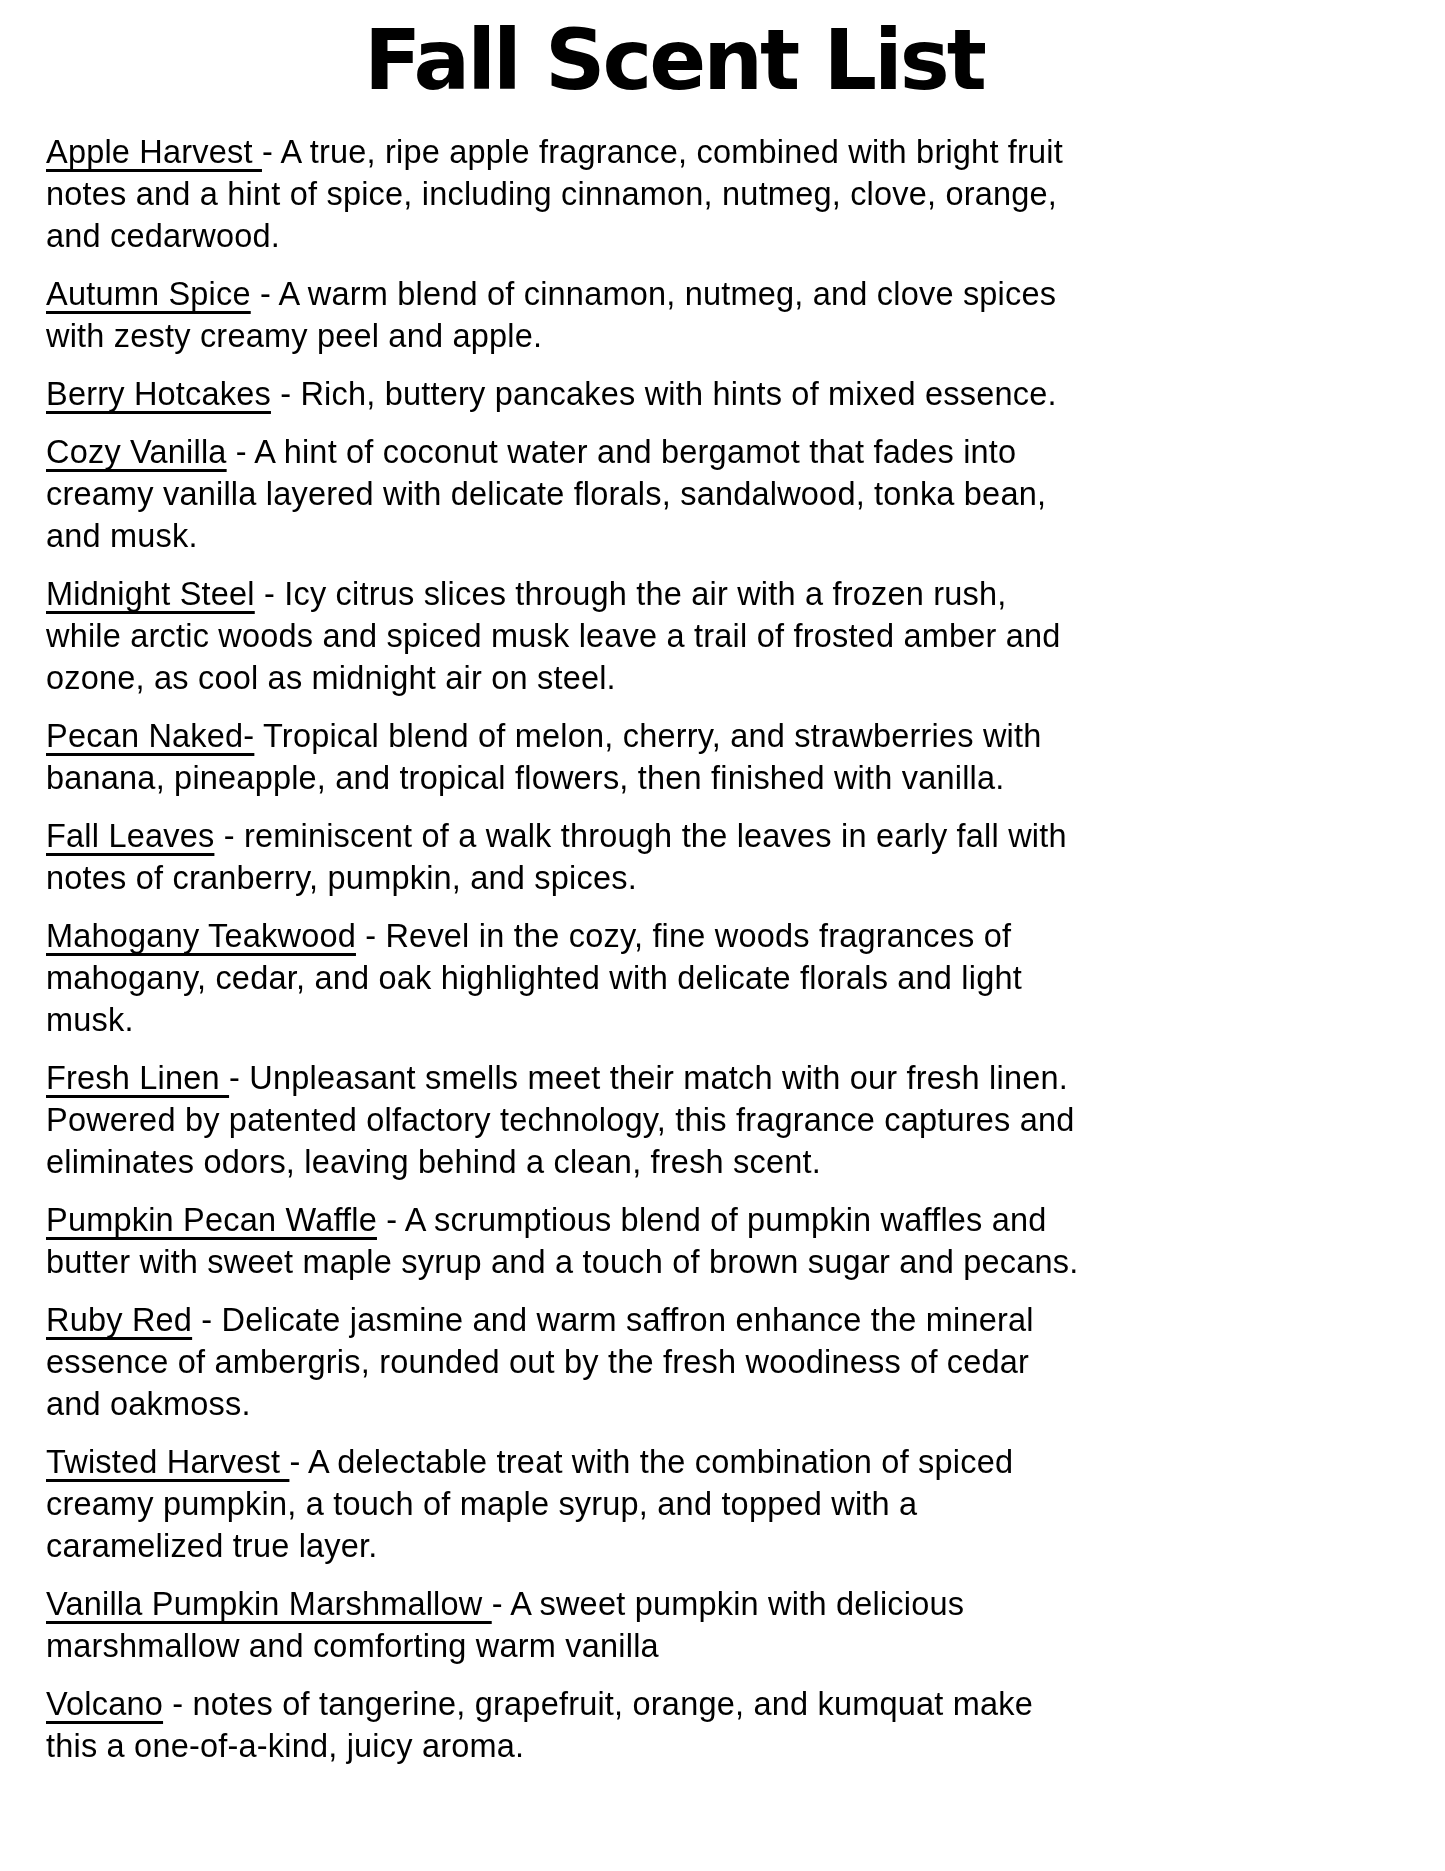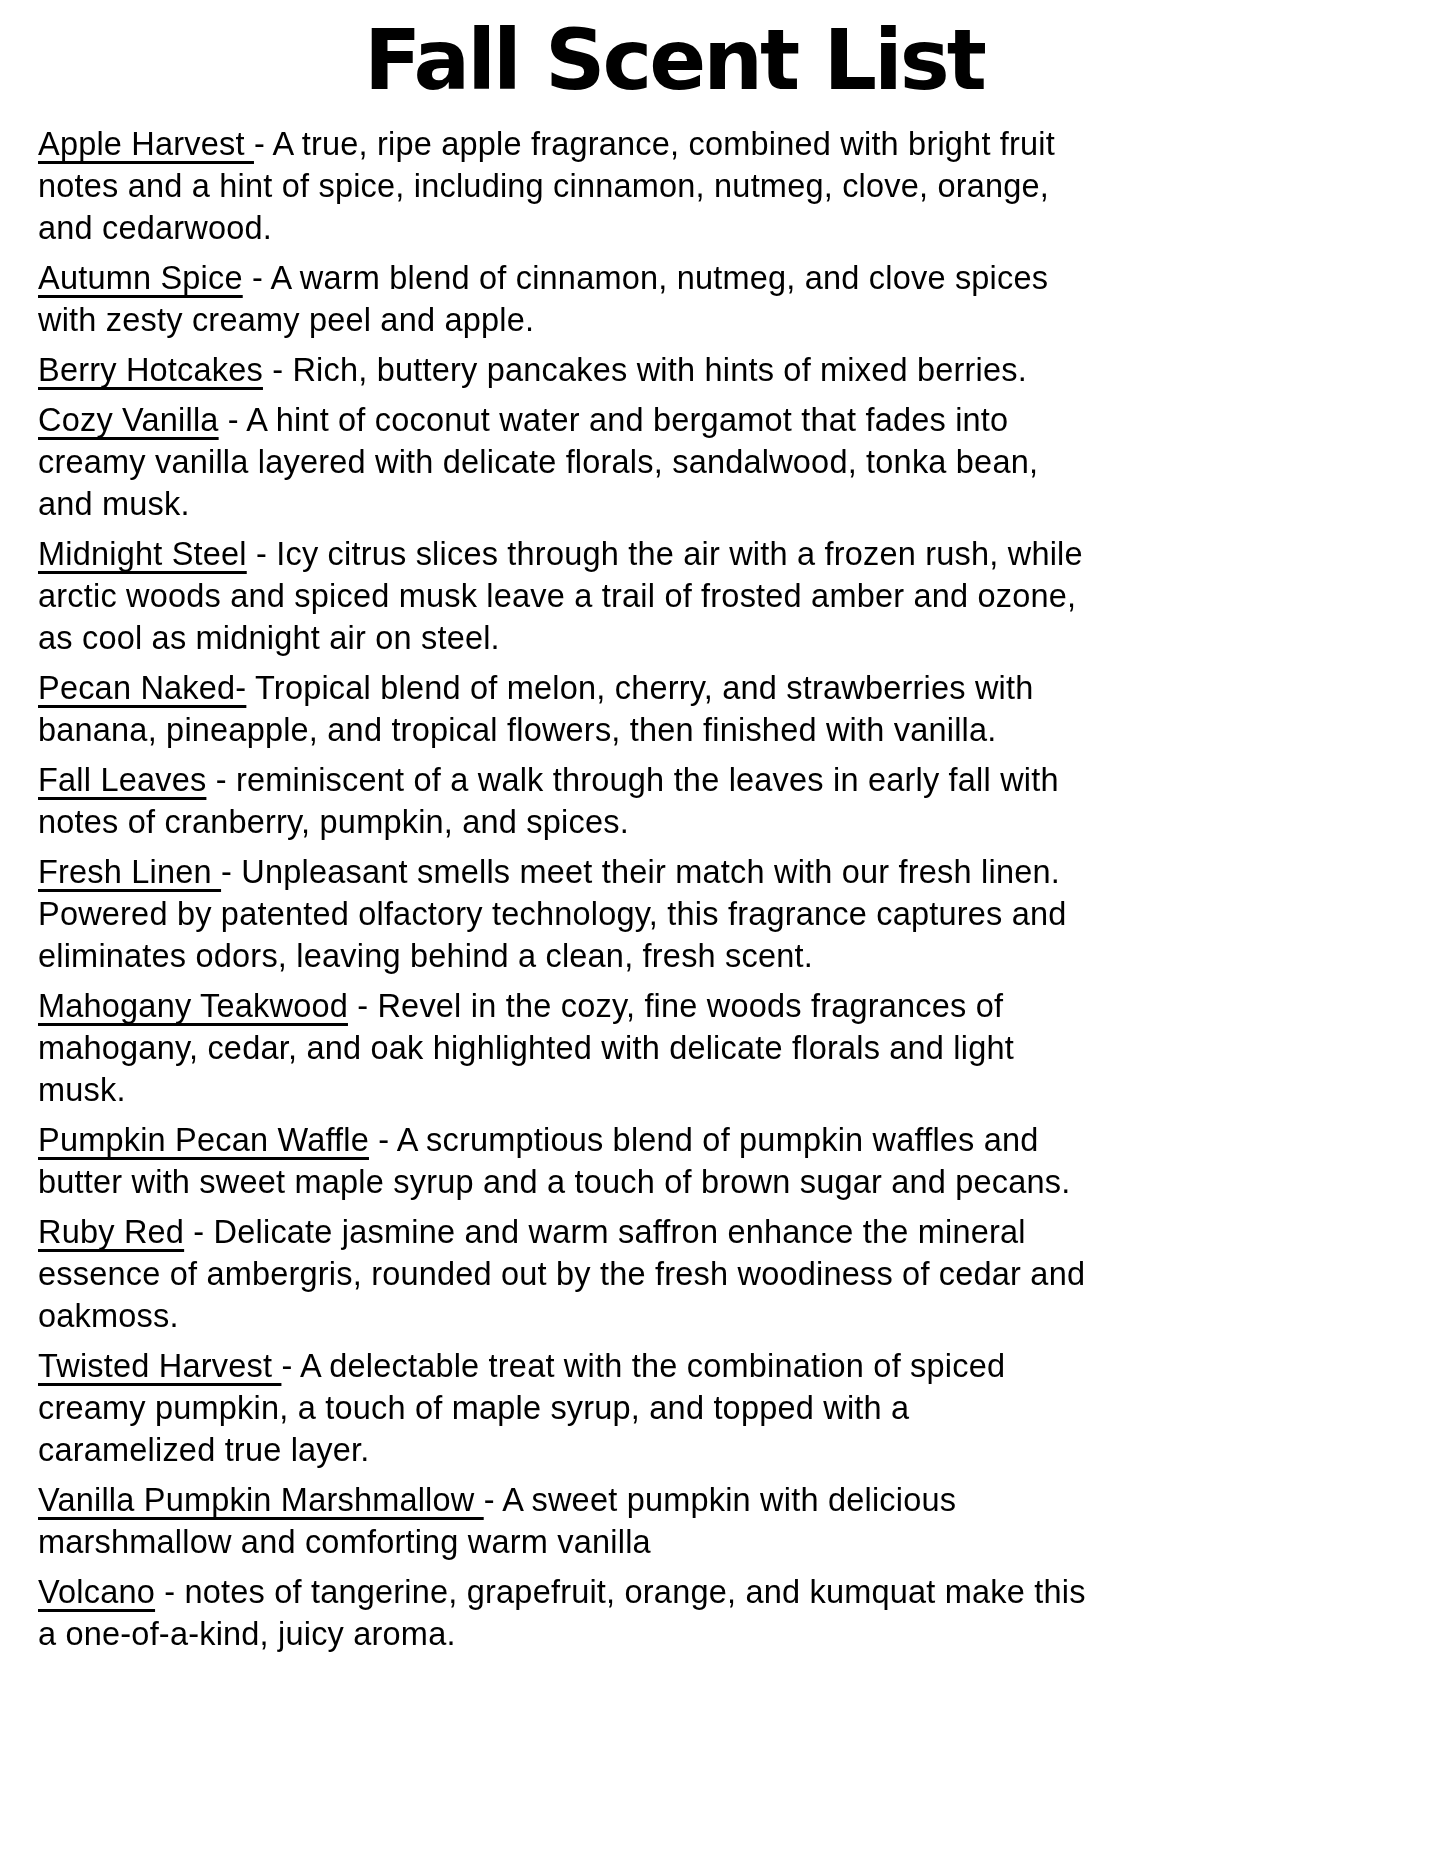--- a/index.html
+++ b/index.html
@@ -24,21 +24,21 @@
     font-weight: 700;
     font-size: 84px;
     line-height: 1.06;
     letter-spacing: -3px;
     color: #000000;
   }
   .scent-list {
     padding: 4px 250px 0 30px;
   }
   .entry {
-    margin: 8px;
+    margin: 16px;
     font-size: 32.5px;
     line-height: 42px;
     letter-spacing: 0.2px;
     color: #000000;
   }
   .scent-name {
     text-decoration: underline;
     text-decoration-thickness: 3px;
     text-underline-offset: 6px;
     text-decoration-skip-ink: none;
@@ -48,34 +48,34 @@
 <body>
 
 <div class="page">
   <h1 class="doc-title">Fall Scent List</h1>
 
   <div class="scent-list">
   <p class="entry"><span class="scent-name">Apple Harvest </span><span class="scent-sep">- </span><span class="scent-desc">A true, ripe apple fragrance, combined with bright fruit notes and a hint of spice, including cinnamon, nutmeg, clove, orange, and cedarwood.</span></p>
 
   <p class="entry"><span class="scent-name">Autumn Spice</span><span class="scent-sep"> - </span><span class="scent-desc">A warm blend of cinnamon, nutmeg, and clove spices with zesty creamy peel and apple.</span></p>
 
-  <p class="entry"><span class="scent-name">Berry Hotcakes</span><span class="scent-sep"> - </span><span class="scent-desc">Rich, buttery pancakes with hints of mixed berries.</span></p>
+  <p class="entry"><span class="scent-name">Berry Hotcakes</span><span class="scent-sep"> - </span><span class="scent-desc">Rich, buttery pancakes with hints of mixed essence.</span></p>
 
   <p class="entry"><span class="scent-name">Cozy Vanilla</span><span class="scent-sep"> - </span><span class="scent-desc">A hint of coconut water and bergamot that fades into creamy vanilla layered with delicate florals, sandalwood, tonka bean, and musk.</span></p>
 
   <p class="entry"><span class="scent-name">Midnight Steel</span><span class="scent-sep"> - </span><span class="scent-desc">Icy citrus slices through the air with a frozen rush, while arctic woods and spiced musk leave a trail of frosted amber and ozone, as cool as midnight air on steel.</span></p>
 
 
   <p class="entry"><span class="scent-name">Pecan Naked-</span><span class="scent-sep"> </span><span class="scent-desc">Tropical blend of melon, cherry, and strawberries with banana, pineapple, and tropical flowers, then finished with vanilla.</span></p>
 
   <p class="entry"><span class="scent-name">Fall Leaves</span><span class="scent-sep"> - </span><span class="scent-desc">reminiscent of a walk through the leaves in early fall with notes of cranberry, pumpkin, and spices.</span></p>
 
+  <p class="entry"><span class="scent-name">Mahogany Teakwood</span><span class="scent-sep"> - </span><span class="scent-desc">Revel in the cozy, fine woods fragrances of mahogany, cedar, and oak highlighted with delicate florals and light musk.</span></p>
+
   <p class="entry"><span class="scent-name">Fresh Linen </span><span class="scent-sep">- </span><span class="scent-desc">Unpleasant smells meet their match with our fresh linen. Powered by patented olfactory technology, this fragrance captures and eliminates odors, leaving behind a clean, fresh scent.</span></p>
-
-  <p class="entry"><span class="scent-name">Mahogany Teakwood</span><span class="scent-sep"> - </span><span class="scent-desc">Revel in the cozy, fine woods fragrances of mahogany, cedar, and oak highlighted with delicate florals and light musk.</span></p>
 
 
   <p class="entry"><span class="scent-name">Pumpkin Pecan Waffle</span><span class="scent-sep"> - </span><span class="scent-desc">A scrumptious blend of pumpkin waffles and butter with sweet maple syrup and a touch of brown sugar and pecans.</span></p>
 
   <p class="entry"><span class="scent-name">Ruby Red</span><span class="scent-sep"> - </span><span class="scent-desc">Delicate jasmine and warm saffron enhance the mineral essence of ambergris, rounded out by the fresh woodiness of cedar and oakmoss.</span></p>
 
   <p class="entry"><span class="scent-name">Twisted Harvest </span><span class="scent-sep">- </span><span class="scent-desc">A delectable treat with the combination of spiced creamy pumpkin, a touch of maple syrup, and topped with a caramelized true layer.</span></p>
 
   <p class="entry"><span class="scent-name">Vanilla Pumpkin Marshmallow </span><span class="scent-sep">- </span><span class="scent-desc">A sweet pumpkin with delicious marshmallow and comforting warm vanilla</span></p>
 

